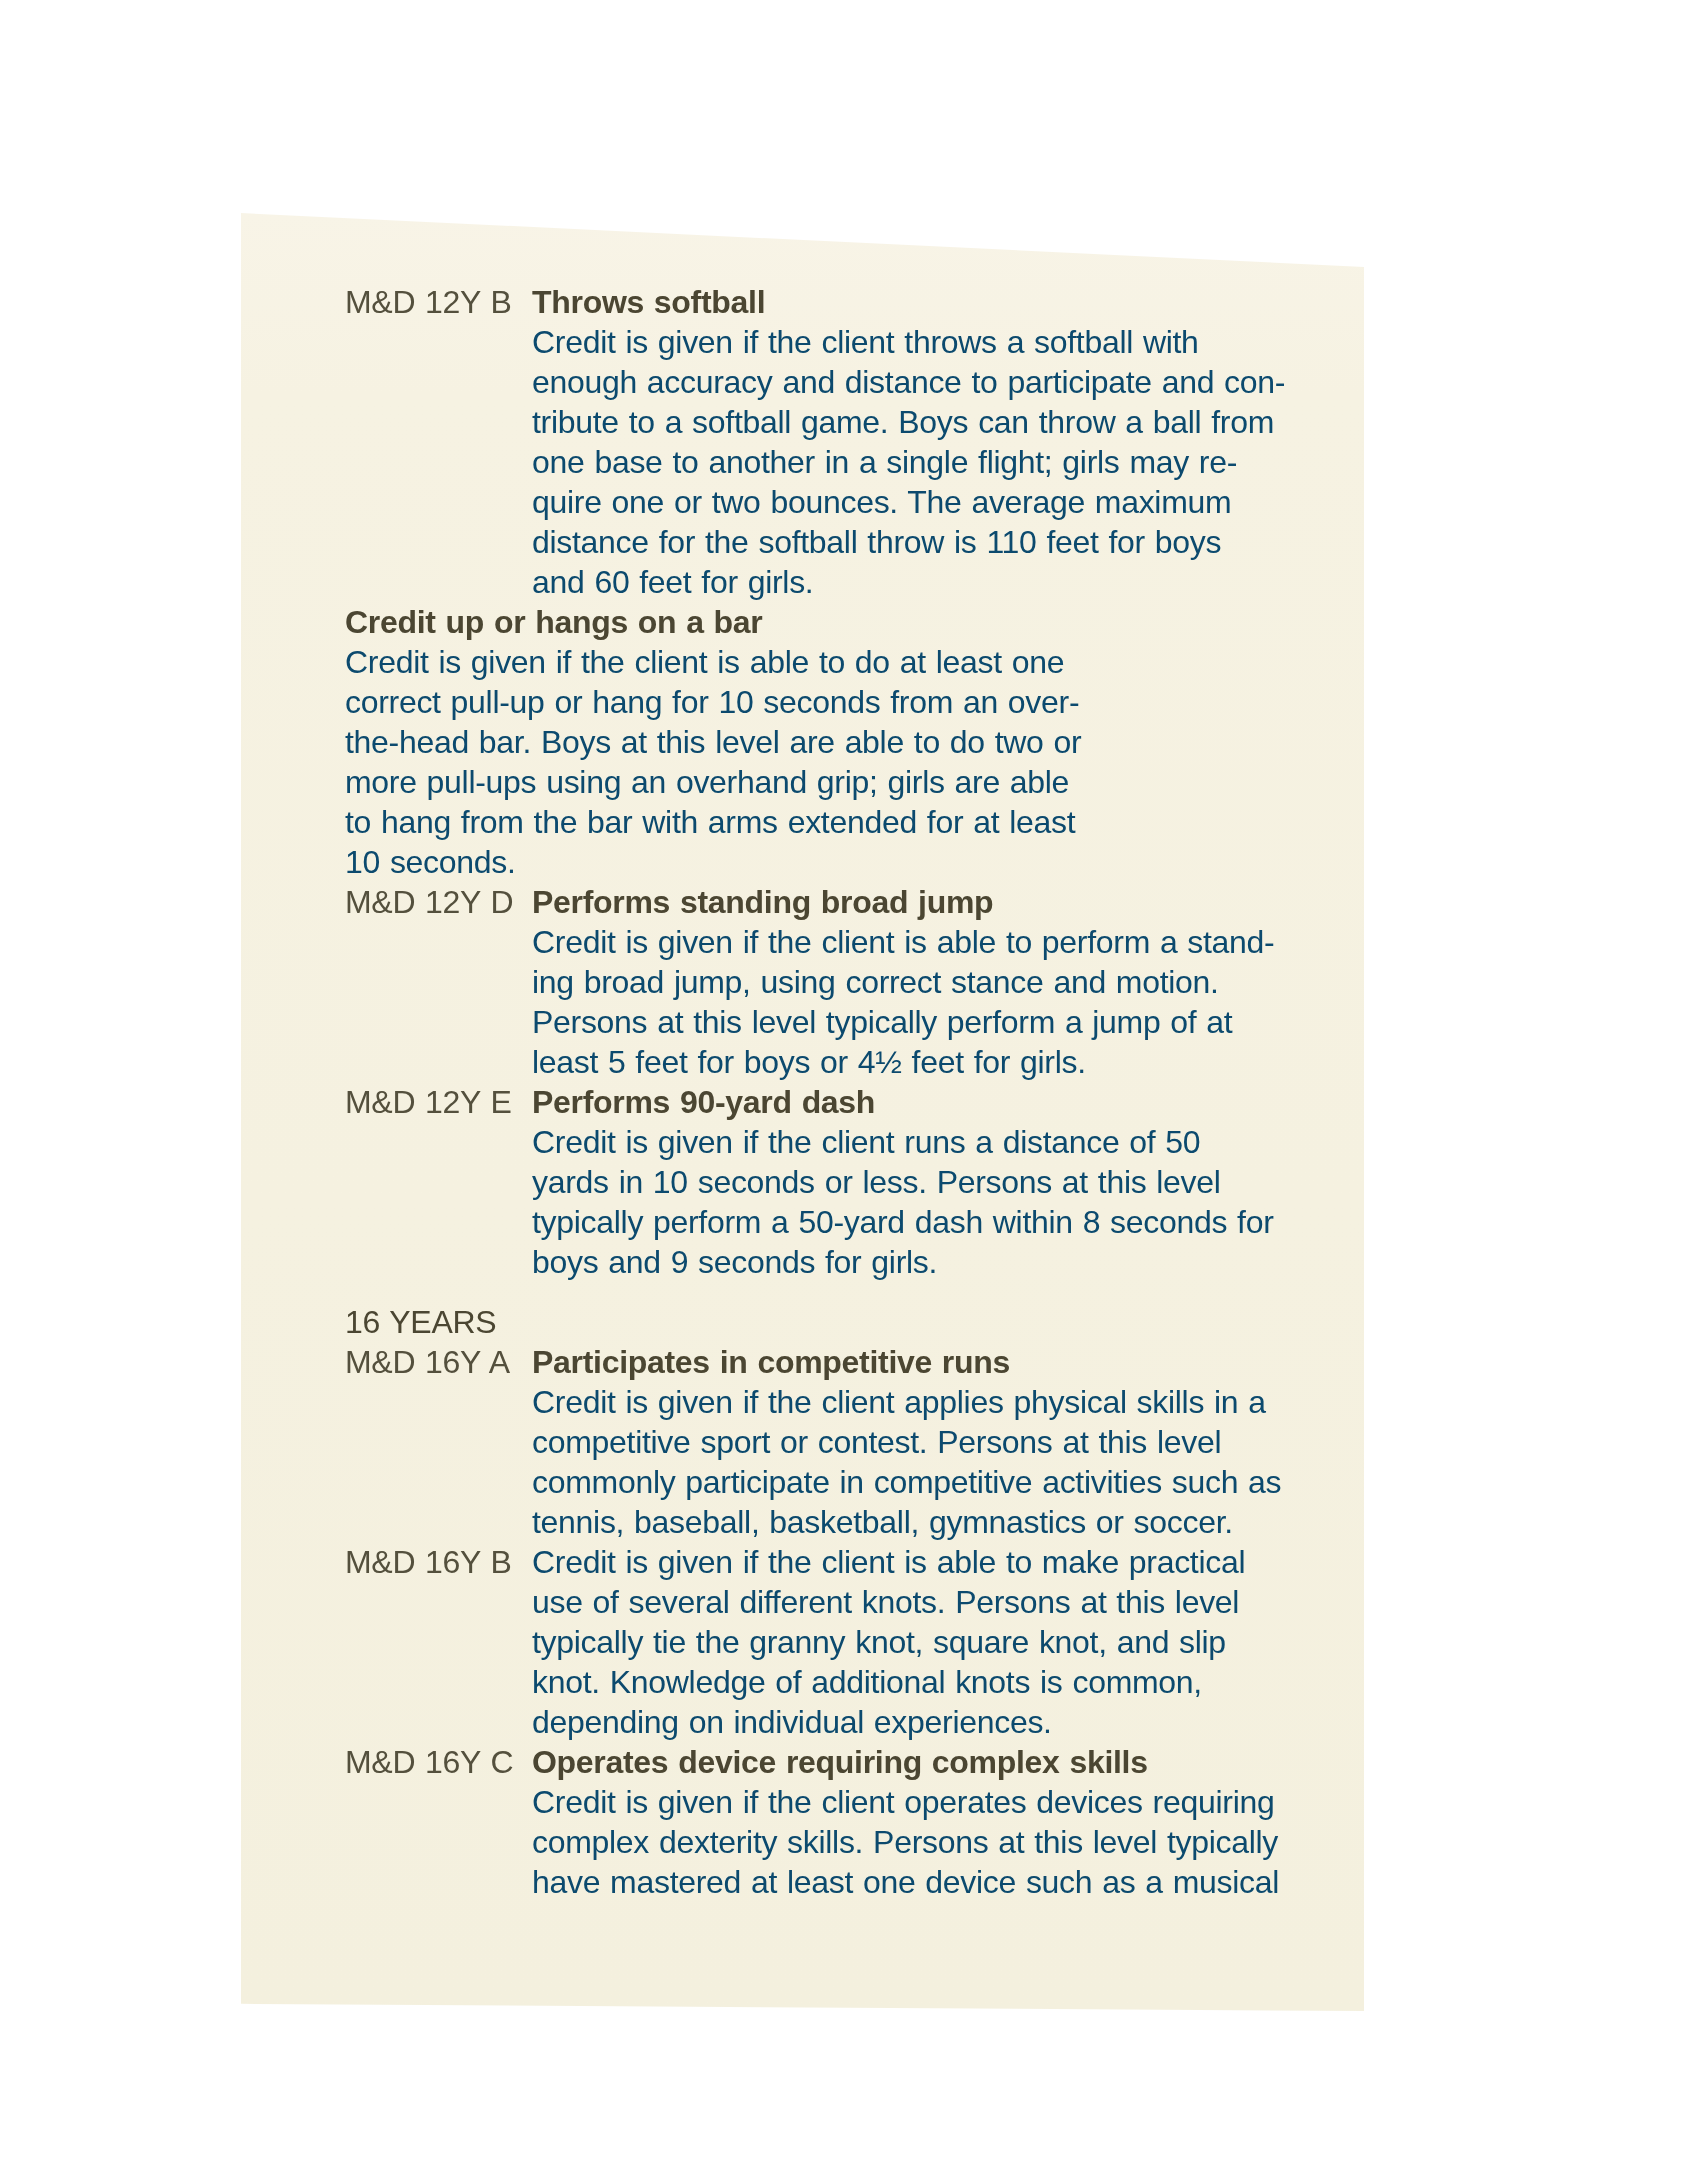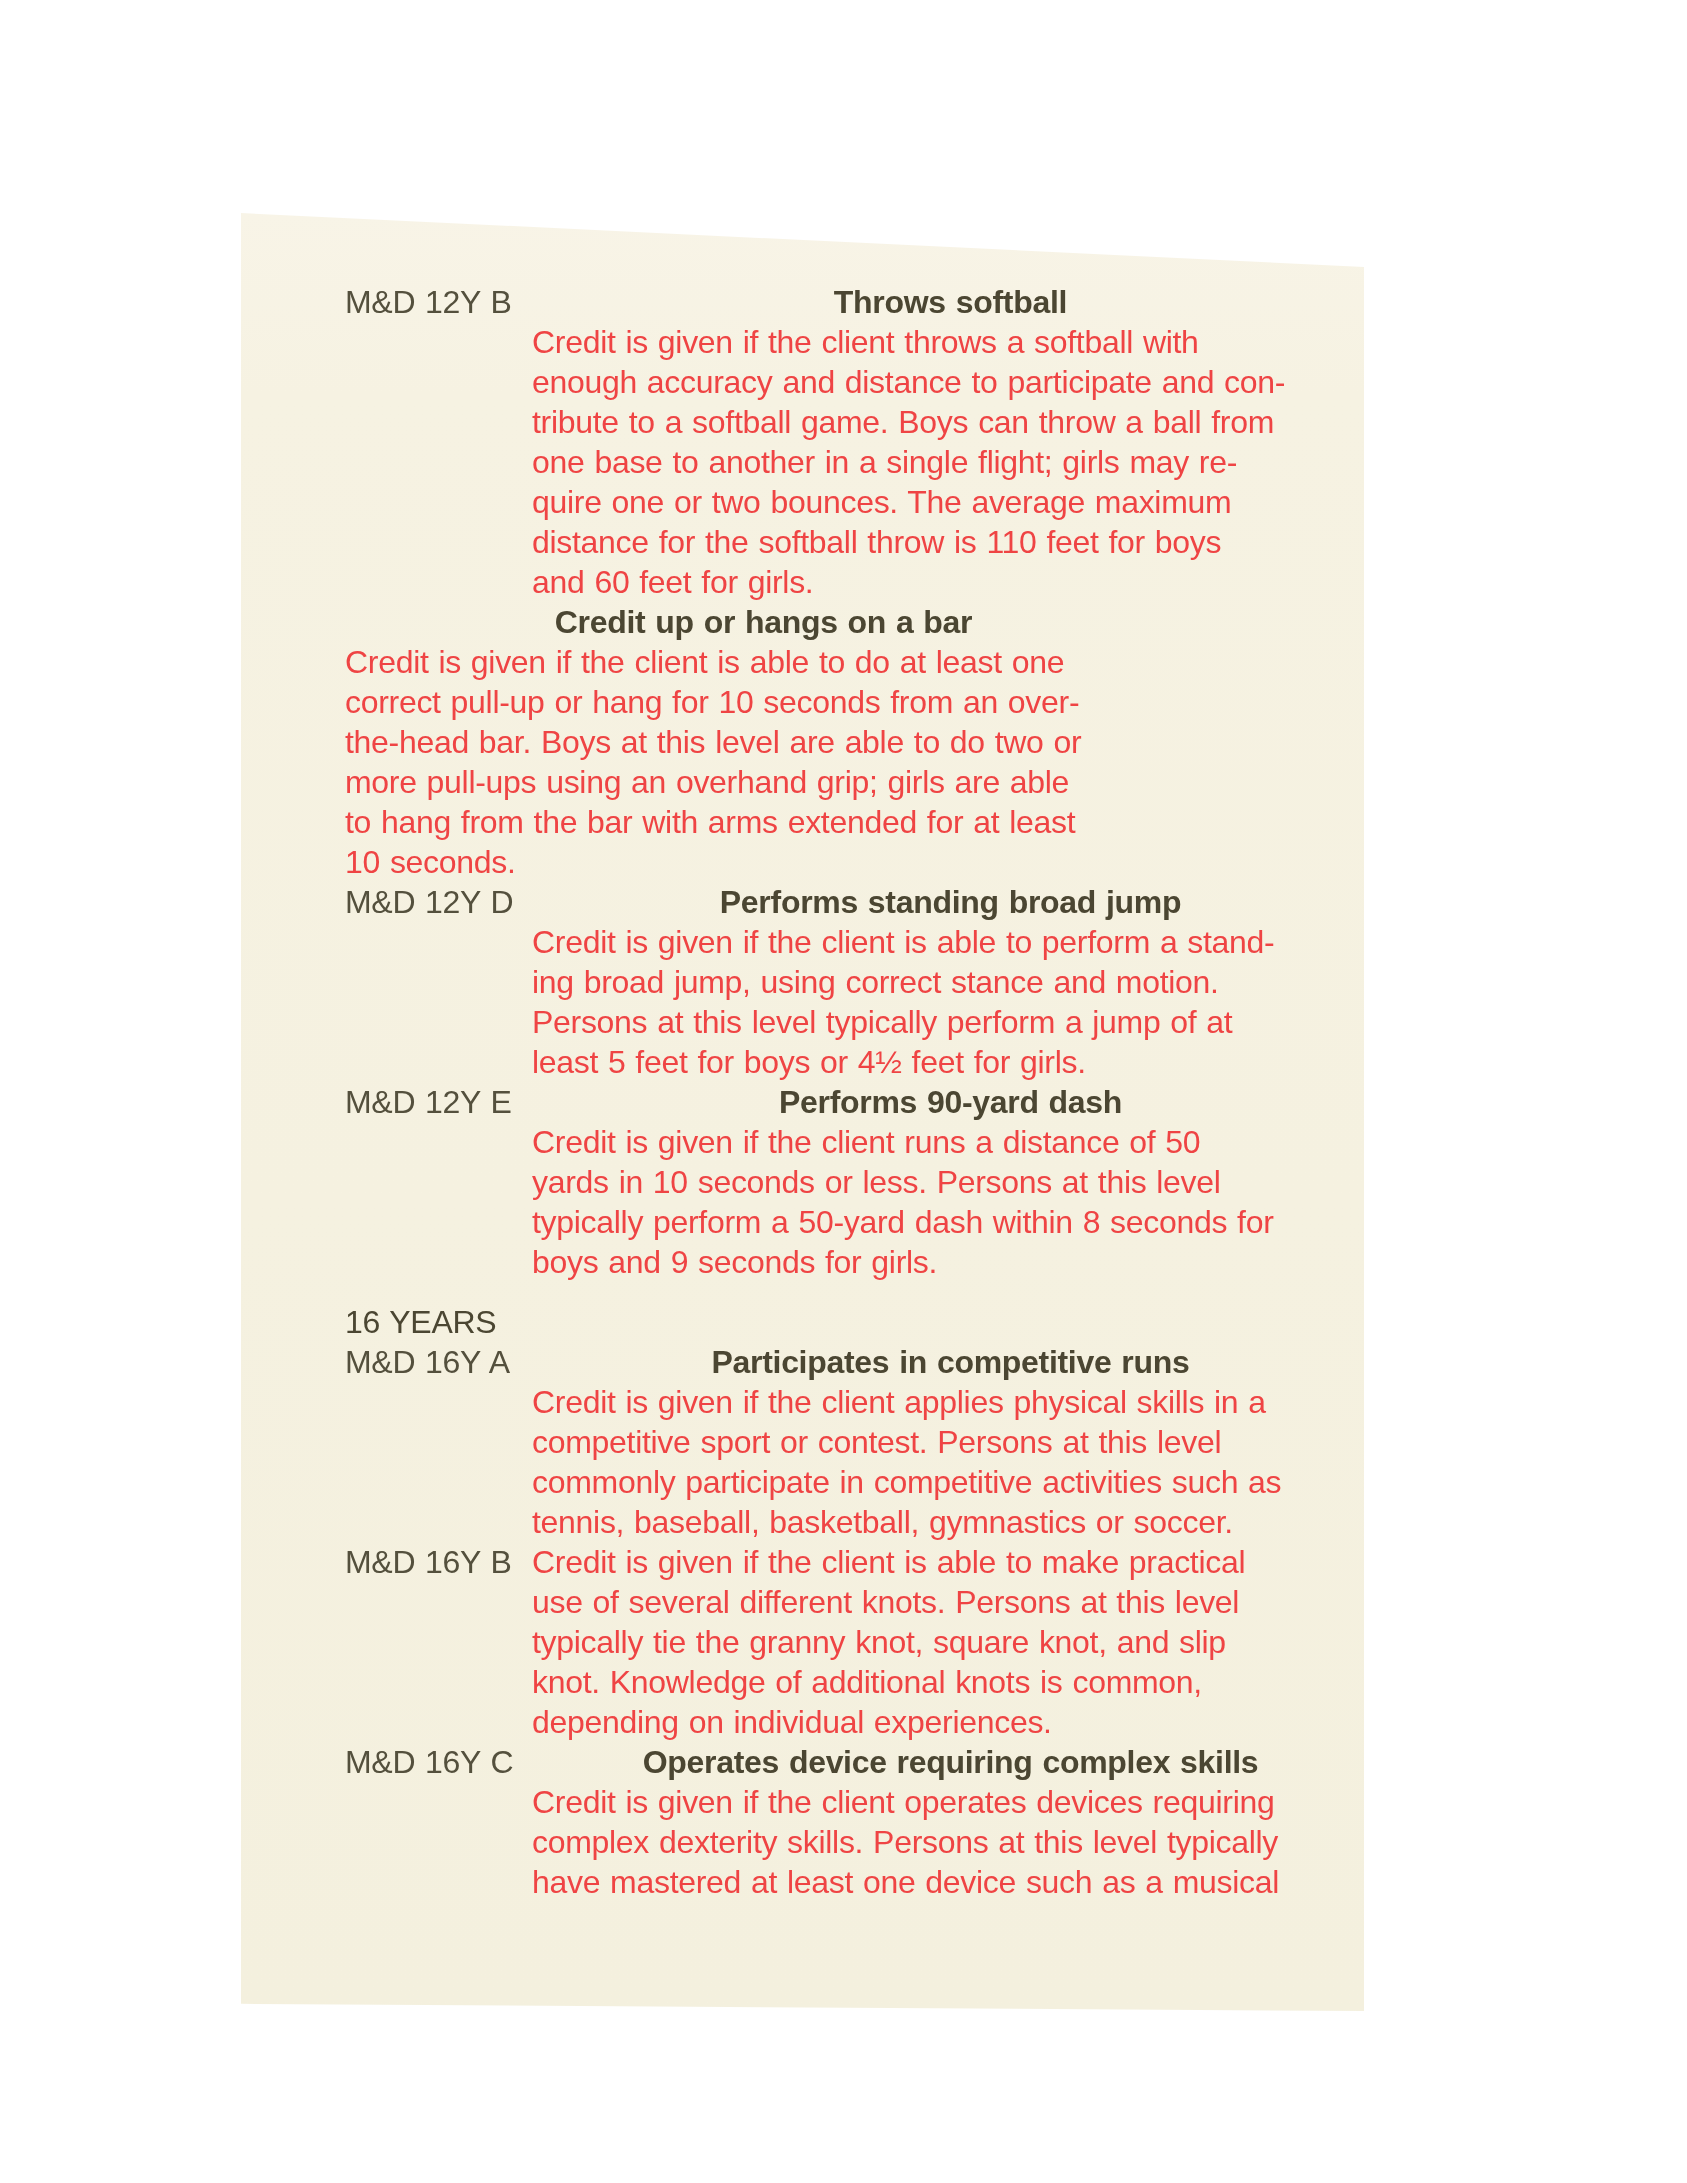--- a/index.html
+++ b/index.html
@@ -38,25 +38,24 @@
   .entry { display: flex; }
   .entry .code {
     flex: 0 0 187px;
     width: 187px;
     white-space: nowrap;
   }
   .entry .content { width: 837px; }
   .entry .title {
     font-weight: bold;
     color: #4b4632;
-    text-align: center;
   }
   .entry .body {
     white-space: pre-line;
-    color: #ef4444;
+    color: #0c4a6e;
   }
   .age-heading {
     font-weight: normal;
     color: #4b4632;
     margin-top: 20px;
   }
 </style>
 </head>
 <body>
 

